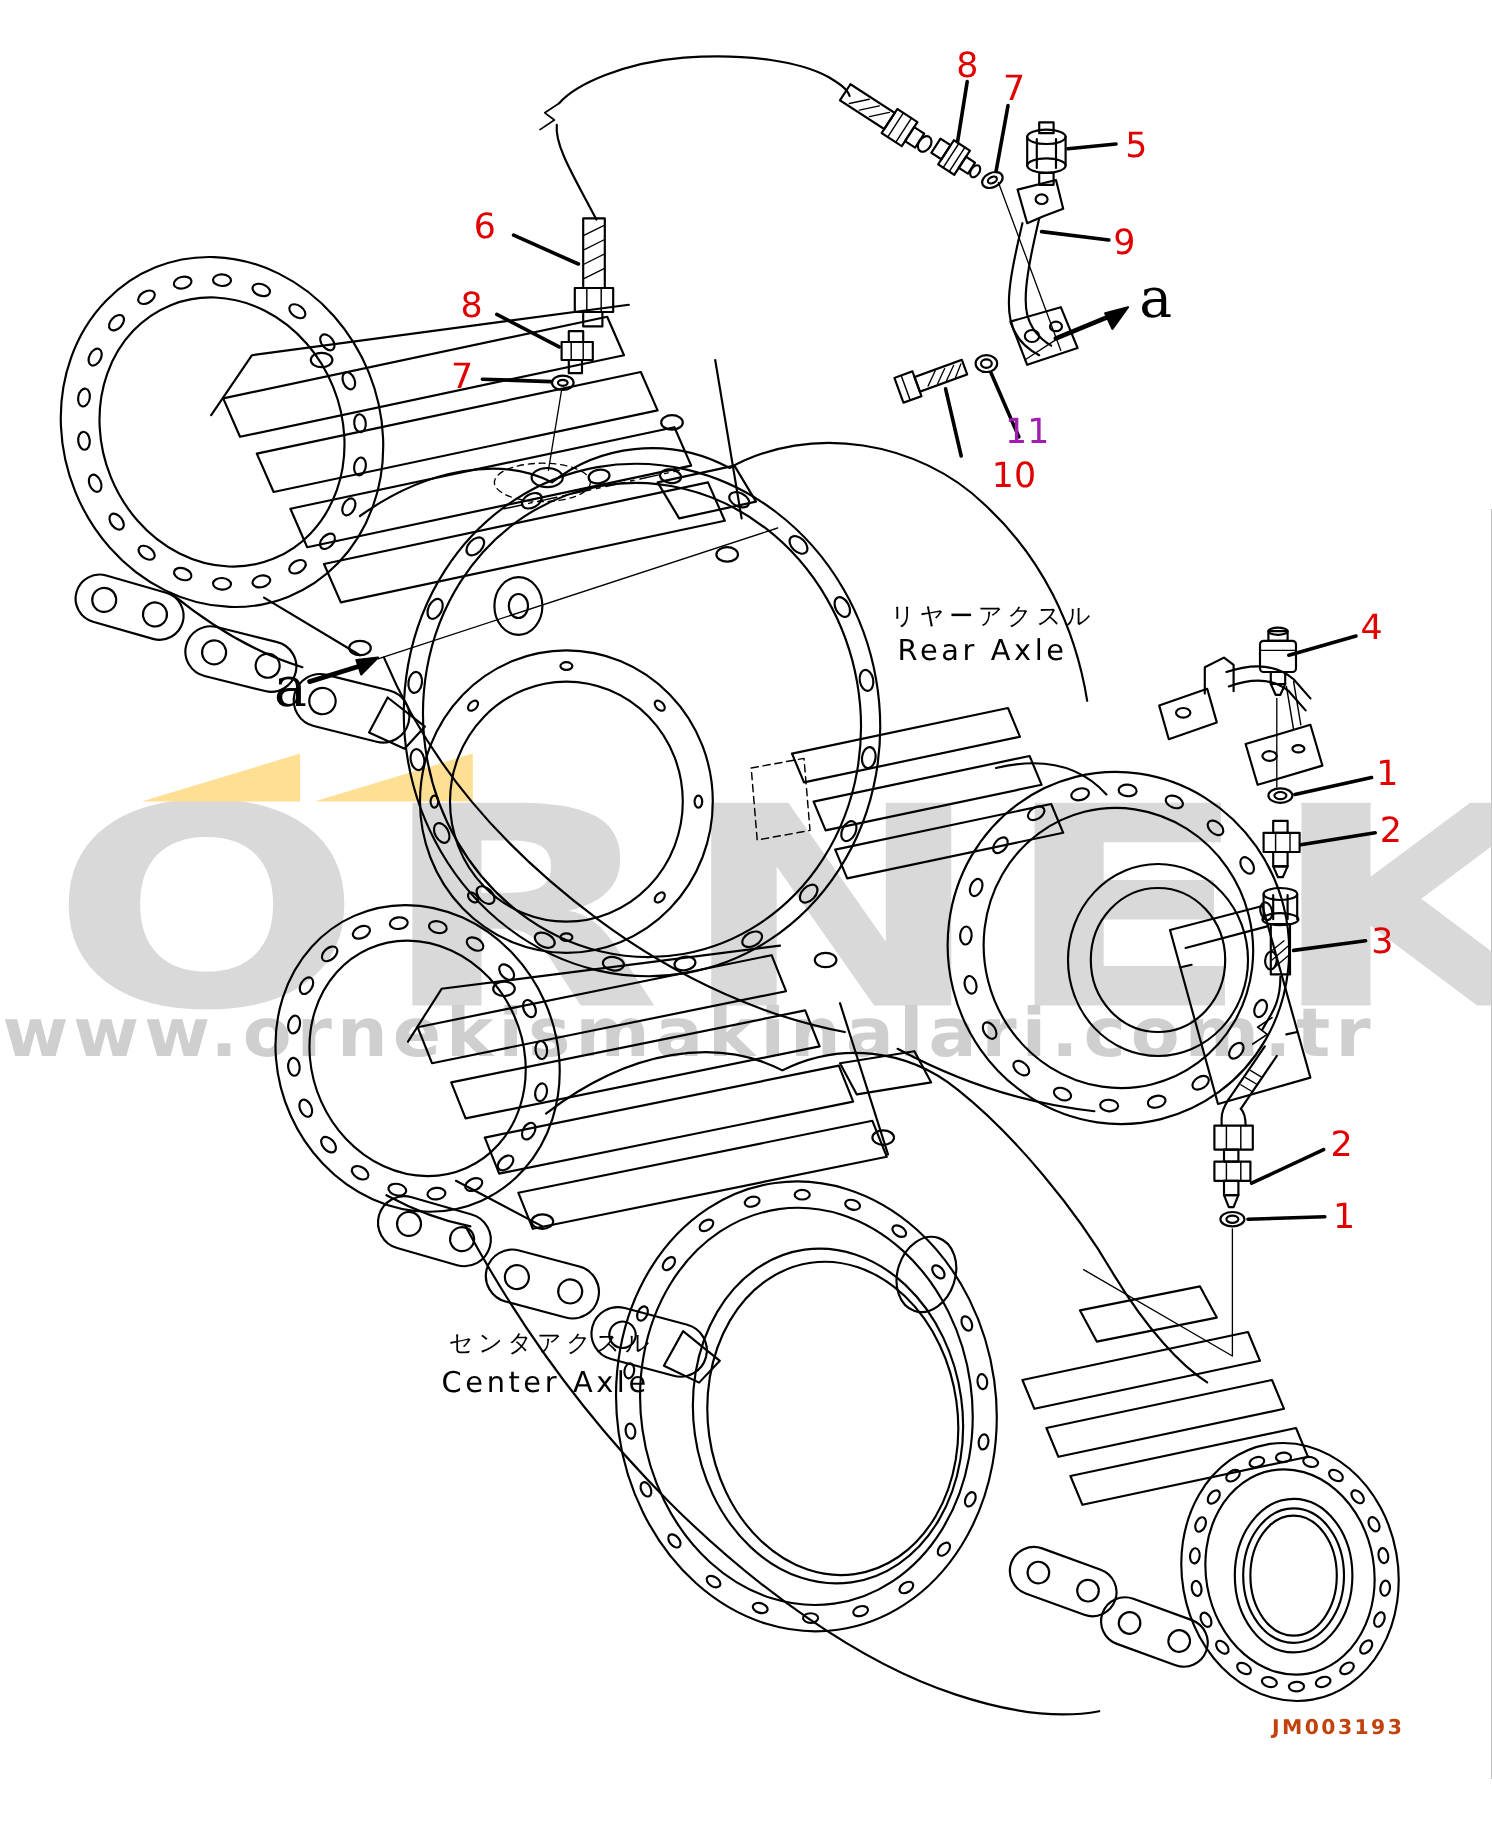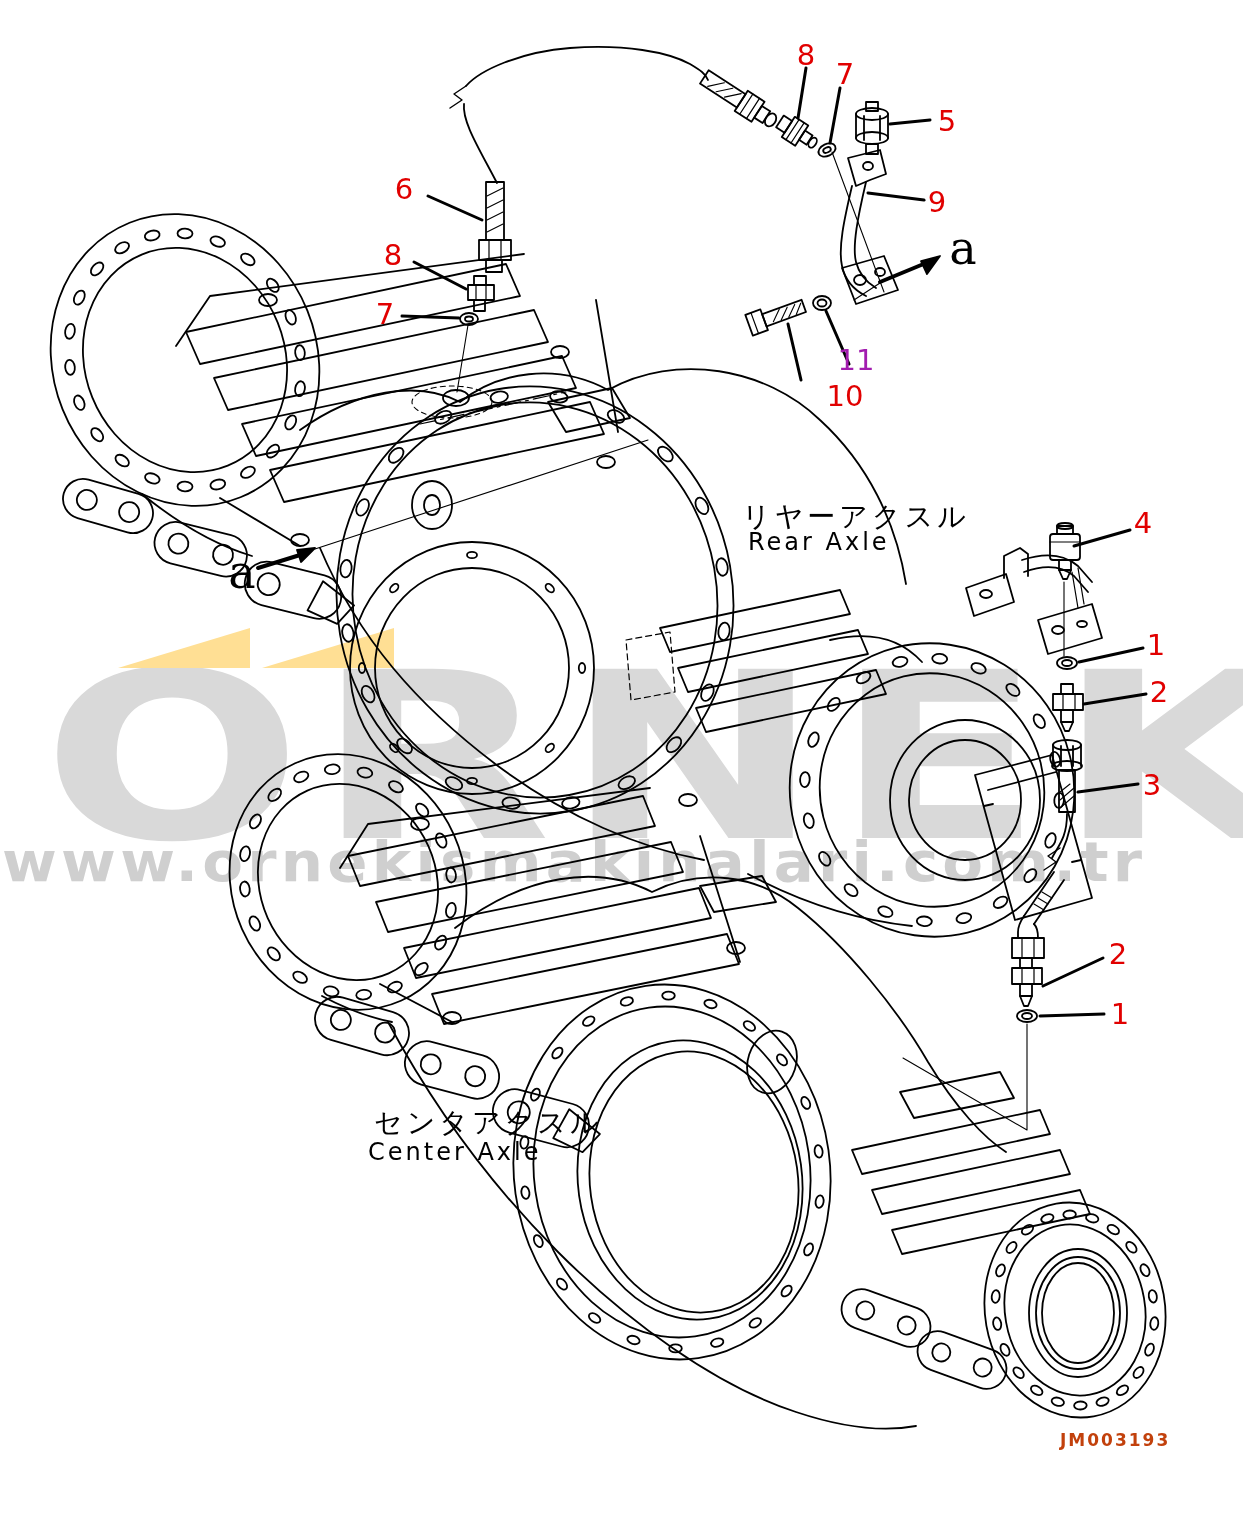--- a/index.html
+++ b/index.html
@@ -29,21 +29,21 @@
     transform:translate(-50%,-50%);line-height:1;
   }
   .viewletter{
     position:absolute;font-family:"DejaVu Serif",serif;font-size:46px;
     color:#000;transform:translate(-50%,-50%);line-height:1;
   }
   .axlabel{
     position:absolute;color:#000;font-size:24px;letter-spacing:3px;
     white-space:nowrap;line-height:1;
   }
-  .axlabel.jp{font-size:28px;letter-spacing:4px;}
+  .axlabel.jp{font-size:20px;letter-spacing:4px;}
   #figcode{
     position:absolute;left:1060px;top:1432px;color:#c2410c;
     font-size:17px;font-weight:bold;letter-spacing:2px;line-height:1;
   }
 </style>
 </head>
 <body>
 
 <div id="page">
 

